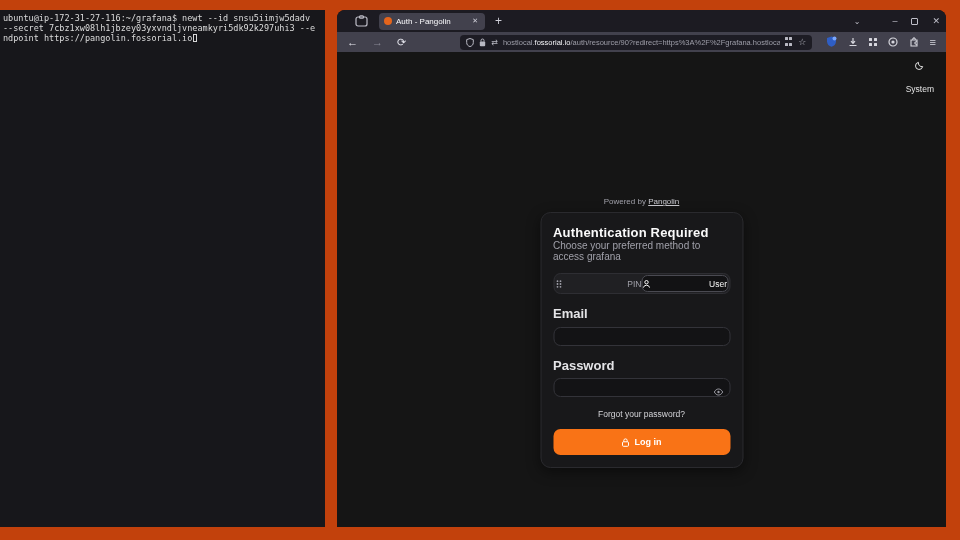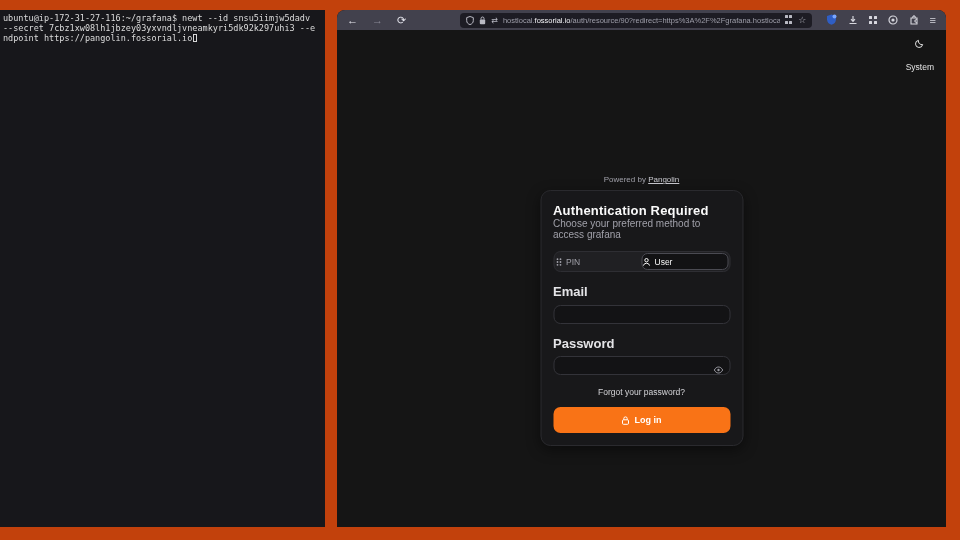--- a/index.html
+++ b/index.html
@@ -60,21 +60,21 @@
   .powered a { color:#c9c9cf; text-decoration:underline; }
 
   .card { position:absolute; top:160px; left:50%; transform:translateX(-50%);
     width:203px; background:#18181a; border:1px solid #2a2a2e; border-radius:10px;
     padding:12px; box-shadow:0 4px 14px rgba(0,0,0,.45); }
   .card-title { font-size:13px; font-weight:bold; color:#fafafa; letter-spacing:.2px; }
   .card-sub { font-size:10px; color:#a1a1aa; }
 
   .segmented { margin-top:11px; display:grid; grid-template-columns:1fr 1fr;
     background:#202023; border:1px solid #2e2e33; border-radius:7px; padding:1px; height:21px; }
-  .seg { display:flex; align-items:center; justify-content:flex-start; gap:4px;
+  .seg { display:flex; align-items:center; justify-content:space-between; gap:4px;
     font-size:8.5px; color:#a1a1aa; border-radius:6px; }
   .seg.active { background:#121214; border:1px solid #4a4a52; color:#fafafa; }
   .seg svg { flex:0 0 auto; }
 
   .fld-label { font-size:13px; font-weight:bold; color:#e4e4e7; margin-top:12px; }
   .fld-wrap { position:relative; margin-top:4px; }
   .fld { width:100%; height:19px; background:#131315; border:1px solid #333339;
     border-radius:7px; color:#e4e4e7; font-size:9px; padding:0 7px; outline:none; }
   .eye { position:absolute; right:7px; top:5px; color:#9a9aa2; }
 
@@ -90,20 +90,40 @@
 <div class="stage">
 
   <div class="terminal">
     <div class="term-line">ubuntu@ip-172-31-27-116:~/grafana$ newt --id snsu5iimjw5dadv</div>
     <div class="term-line">--secret 7cbz1xw08lh1jbzey03yxvndljvneamkyri5dk92k297uhi3 --e</div>
     <div class="term-line"><span>ndpoint https://pangolin.fossorial.io</span><span class="term-cursor"></span></div>
   </div>
 
   <div class="browser">
 
+    <div class="tabbar">
+      <span class="ffview">
+        <svg width="13" height="12" viewBox="0 0 13 12">
+            <rect x="1" y="2" width="11" height="9" rx="2" fill="none" stroke="currentColor" stroke-width="1.2"></rect>
+            <rect x="4.5" y="0.8" width="4" height="2.4" rx="1" fill="none" stroke="currentColor" stroke-width="1.1"></rect>
+          </svg>
+      </span>
+      <div class="tab">
+        <span class="favicon"></span>
+        <span class="tab-title">Auth - Pangolin</span>
+        <span class="tab-close">✕</span>
+      </div>
+      <span class="newtab">+</span>
+      <div class="tabbar-right">
+        <span class="win-chevron">⌄</span>
+        <span class="win-btn">–</span>
+        <span class="win-max"></span>
+        <span class="win-btn">✕</span>
+      </div>
+    </div>
 
     <div class="toolbar">
       <span class="nav-ic">←</span>
       <span class="nav-ic dim">→</span>
       <span class="nav-ic">⟳</span>
 
       <div class="urlbar">
         <span class="uic">
           <svg width="8" height="9" viewBox="0 0 8 9">
               <path d="M4 .5 7.3 1.6v3C7.3 6.8 5.9 8 4 8.6 2.1 8 .7 6.8.7 4.6v-3Z" fill="none" stroke="currentColor" stroke-width="1"></path>

